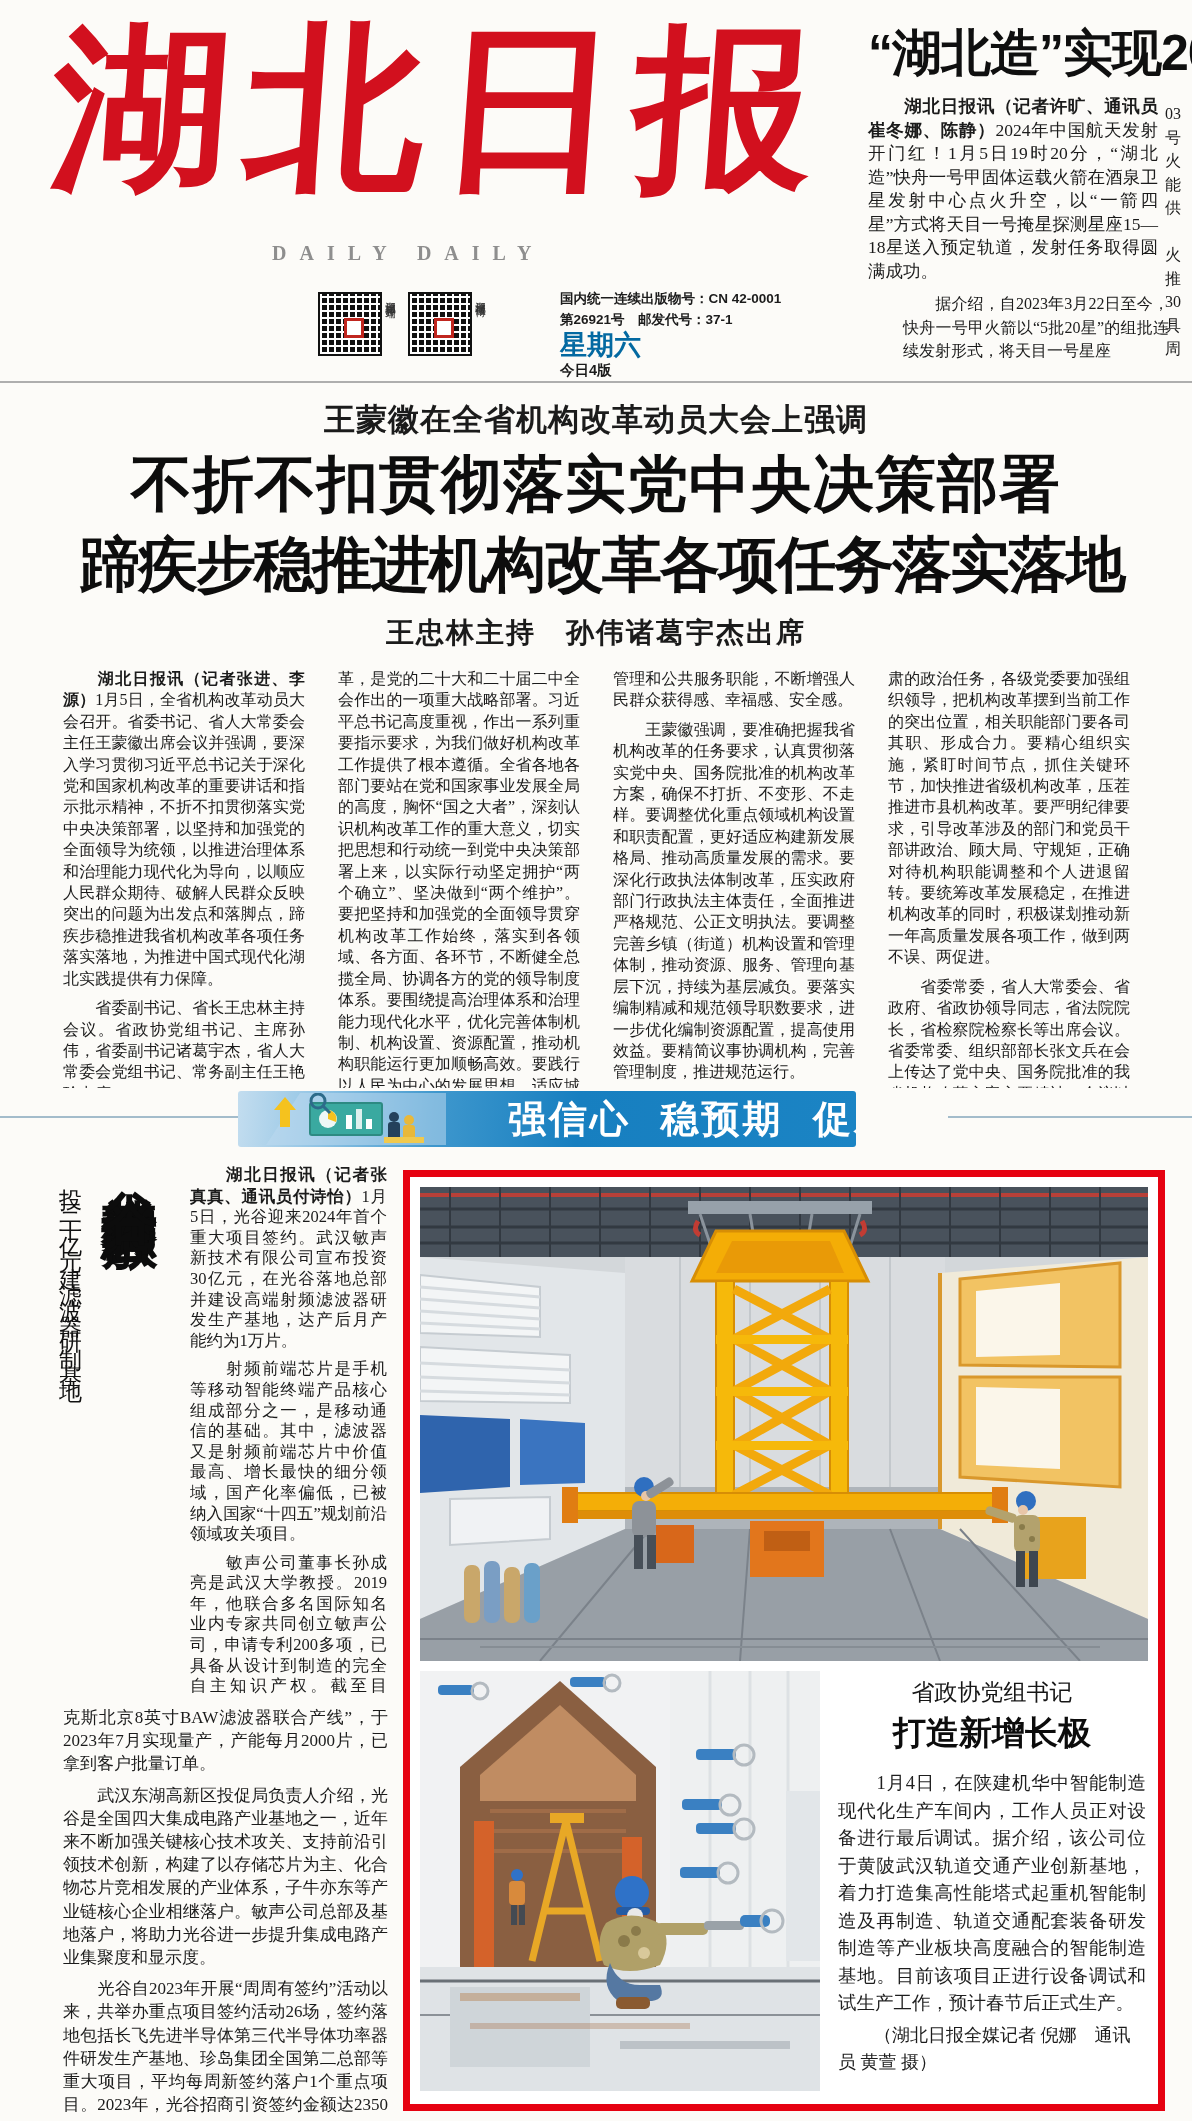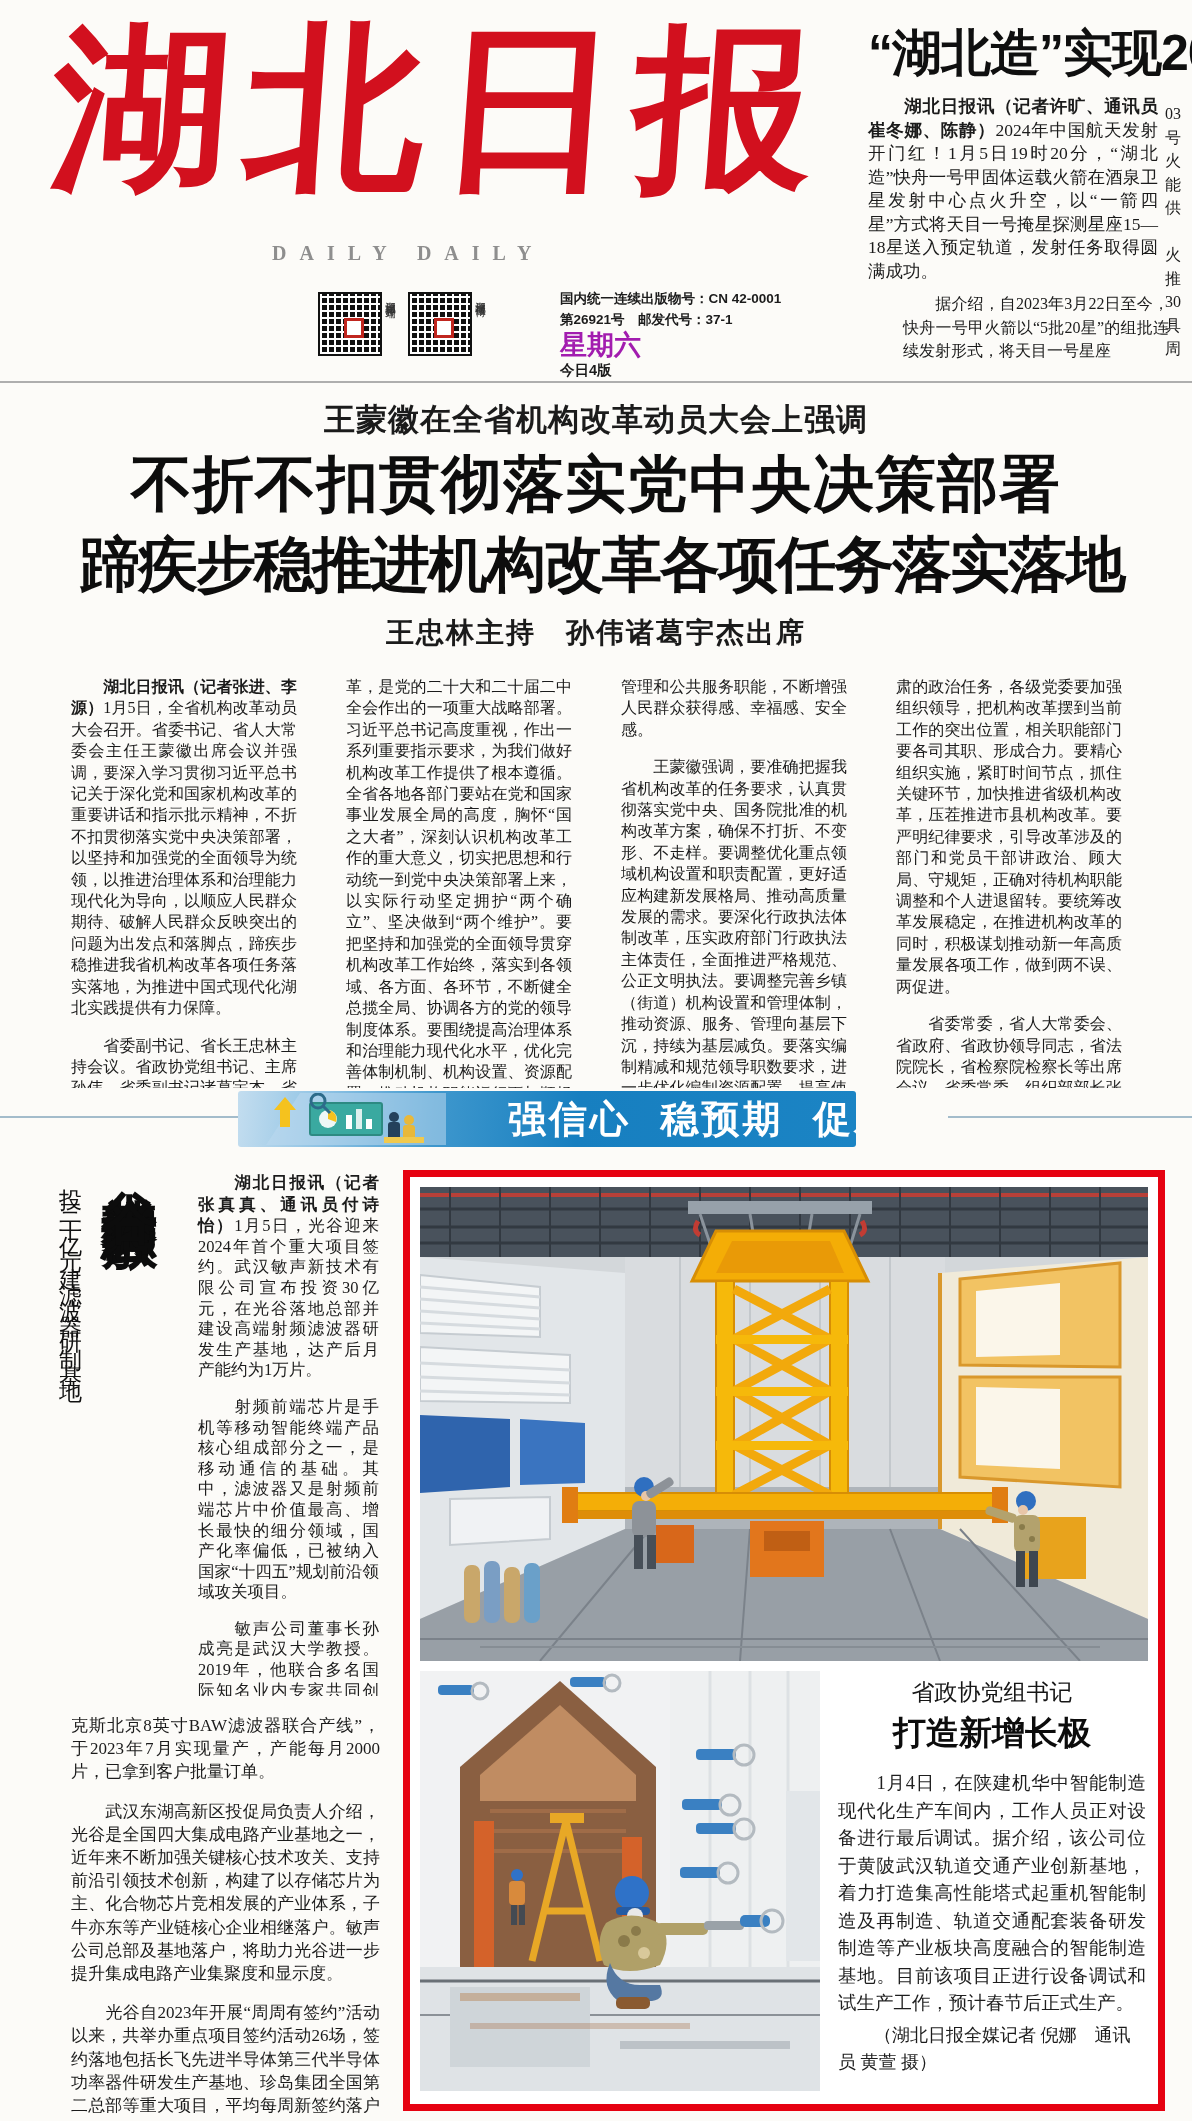--- a/index.html
+++ b/index.html
@@ -55,21 +55,21 @@
     background:#fff; border:3px solid #c0261f;
   }
   .qr-label {
     position:absolute; left:66px; top:1px; height:78px;
     writing-mode:vertical-rl; text-orientation:upright;
     font-size:10.5px; letter-spacing:1px; color:#333;
   }
   .issue-info { position:absolute; left:560px; top:3px; width:260px; }
   .issue-l1 { font-size:13.5px; font-weight:700; }
   .issue-l2 { font-size:13.5px; font-weight:700; margin-top:3px; }
-  .issue-weekday { font-size:27px; font-weight:700; color:#a21caf; line-height:1.2; }
+  .issue-weekday { font-size:27px; font-weight:700; color:#0369a1; line-height:1.2; }
   .issue-pages { font-size:14.5px; font-weight:700; }
   .ear-cont {
     position:absolute; left:903px; top:5px; width:266px;
     font-family:"Liberation Serif", serif; font-size:16px; line-height:23.5px; text-align:justify;
   }
   .rule { position:absolute; left:0; top:381px; width:1192px; height:2px; background:#aeaeae; }
   
   .lead-kicker {
     position:absolute; left:0; top:399px; width:100%; text-align:center;
     font-family:"Liberation Sans", sans-serif; font-weight:700; font-size:31px; letter-spacing:1px;
@@ -84,21 +84,21 @@
   }
   .lead-sub {
     position:absolute; left:0; top:614px; width:100%; text-align:center;
     font-family:"Liberation Sans", sans-serif; font-weight:700; font-size:28px; letter-spacing:2px;
   }
   .lead-cols {
     position:absolute; left:55px; top:660px; width:1083px; height:428px;
     display:flex; gap:17px; overflow:hidden;
   }
   .lead-col { width:258px; font-size:16px; line-height:21.4px; text-align:justify; }
-  .seg { margin:16px; }
+  .seg { margin:8px; }
   
   .banner-line { position:absolute; top:1116px; height:2px; background:#a3bccb; }
   .bl-left { left:0; width:238px; } .bl-right { left:948px; width:244px; }
   .banner {
     position:absolute; left:238px; top:1091px; width:618px; height:56px; border-radius:3px;
     background:linear-gradient(95deg,#c3ddef 0%,#8fc3e4 14%,#3e97cd 32%,#177fc0 55%,#1b84c4 100%);
     display:flex; align-items:center; overflow:hidden;
   }
   .banner-illus { margin-left:28px; flex:0 0 auto; }
   .banner-text {

